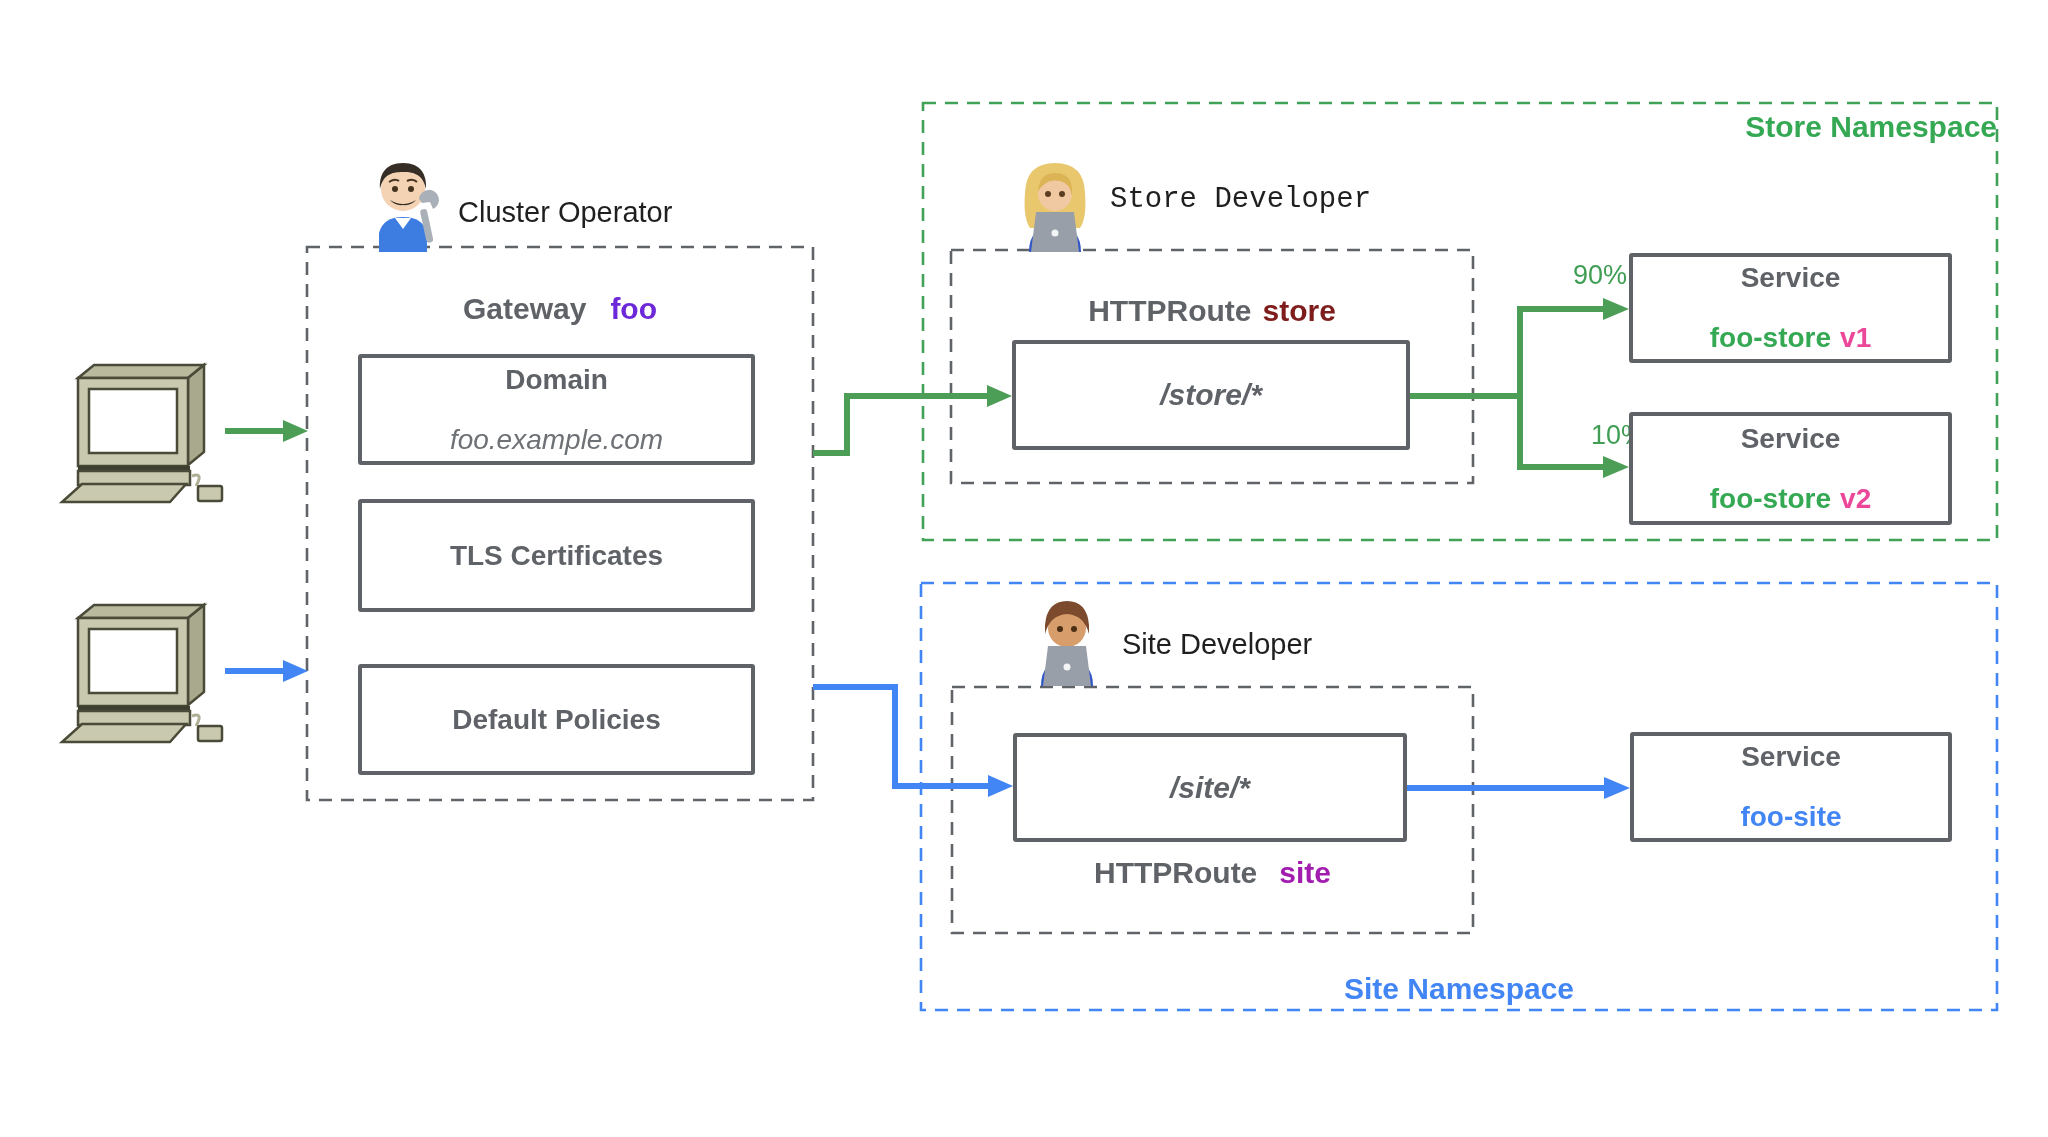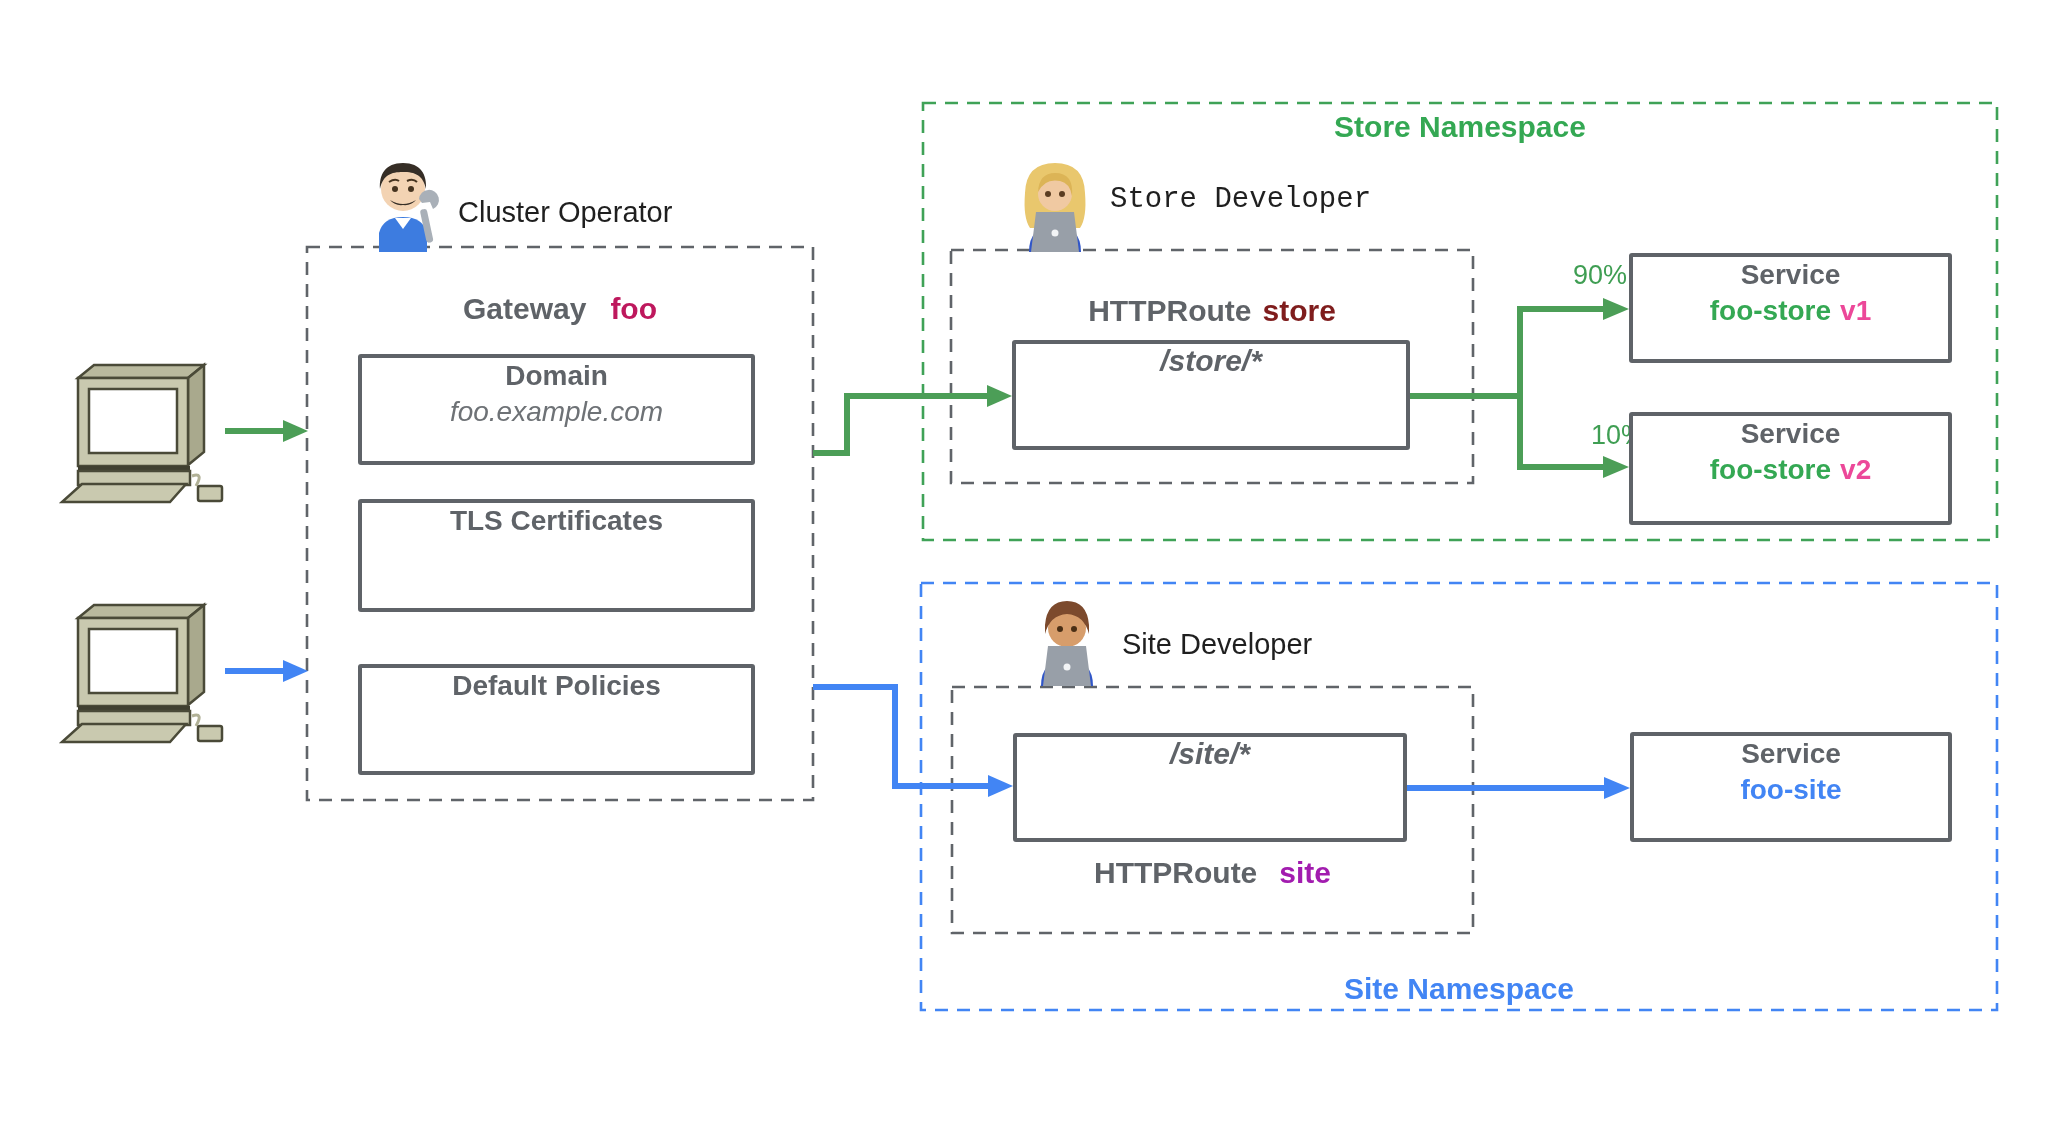--- a/index.html
+++ b/index.html
@@ -2,34 +2,34 @@
 <html><head>
 <meta charset="utf-8">
 <style>
   html,body{margin:0;padding:0;background:#fff;}
   #canvas{position:relative;width:2048px;height:1137px;background:#fff;overflow:hidden;
           font-family:"Liberation Sans",sans-serif;}
   .abs{position:absolute;}
   svg{display:block;}
   #wires{position:absolute;left:0;top:0;pointer-events:none;}
   .box{position:absolute;background:#fff;border:4px solid #5f6368;border-radius:3px;
-       display:flex;flex-direction:column;align-items:center;justify-content:flex-start;}
+       display:flex;flex-direction:column;align-items:center;justify-content:center;gap:24px;}
   .box-title{font-weight:bold;color:#5f6368;font-size:28px;line-height:36px;}
   .box-sub{font-style:italic;color:#6e7276;font-size:28px;line-height:36px;}
   .rule-text{font-weight:bold;font-style:italic;color:#5f6368;font-size:30px;}
   .svc-name-green{color:#34a853;font-weight:bold;}
   .svc-name-blue{color:#4285f4;font-weight:bold;}
   .svc-version{color:#ec4899;font-weight:bold;margin-left:9px;}
   .person-label{position:absolute;color:#1f1f1f;font-size:29px;white-space:nowrap;}
   .diagram-title{position:absolute;text-align:center;font-size:30px;font-weight:bold;
                  color:#5f6368;white-space:nowrap;}
-  .title-accent-blue{color:#be185d;margin-left:24px;}
+  .title-accent-blue{color:#6d28d9;margin-left:24px;}
   .title-accent-green{color:#7f1d1d;margin-left:11px;}
   .title-accent-site{color:#a21caf;margin-left:22px;}
-  .ns-label-green{position:absolute;text-align:center;font-size:30px;font-weight:bold;color:#34a853;}
+  .ns-label-green{position:absolute;text-align:right;font-size:30px;font-weight:bold;color:#34a853;}
   .ns-label-blue{position:absolute;text-align:center;font-size:30px;font-weight:bold;color:#4285f4;}
   .pct-label{position:absolute;width:90px;text-align:center;font-size:27px;font-weight:500;color:#3f9e53;}
 </style>
 </head>
 <body>
 
 <div id="canvas">
 
   <svg id="wires" width="2048" height="1137" viewBox="0 0 2048 1137">
 

